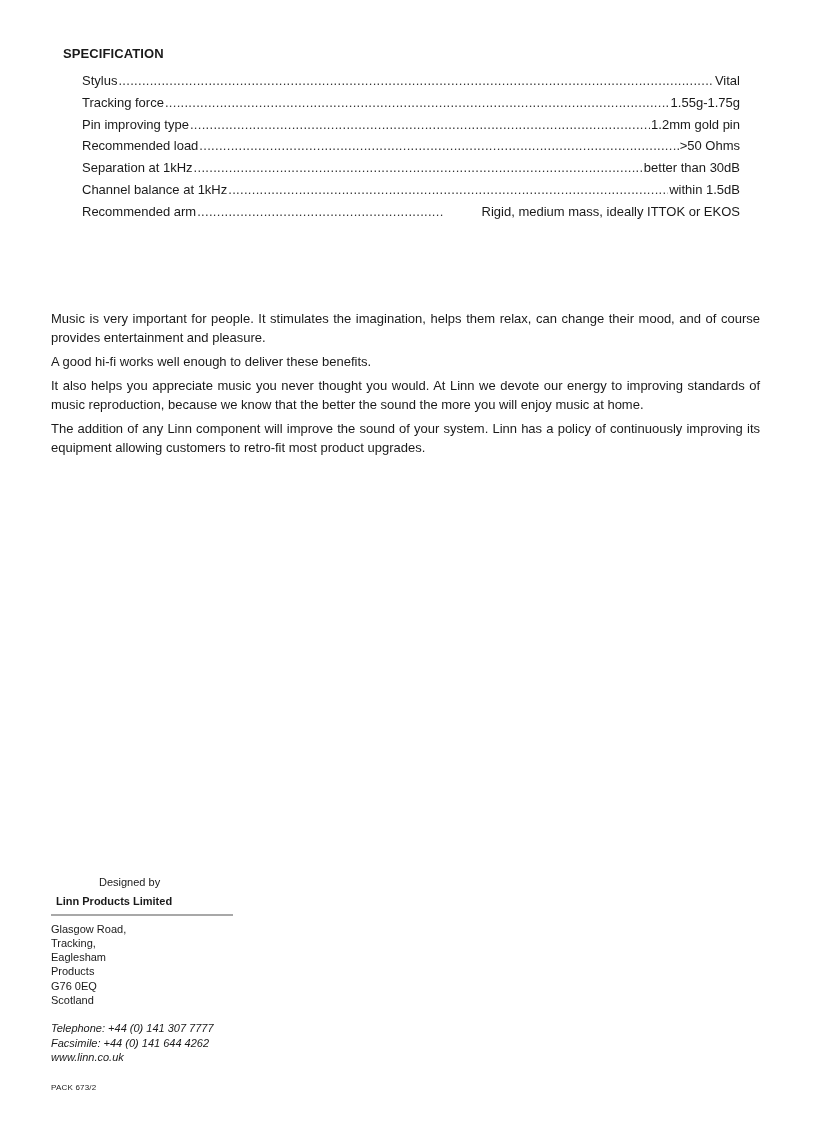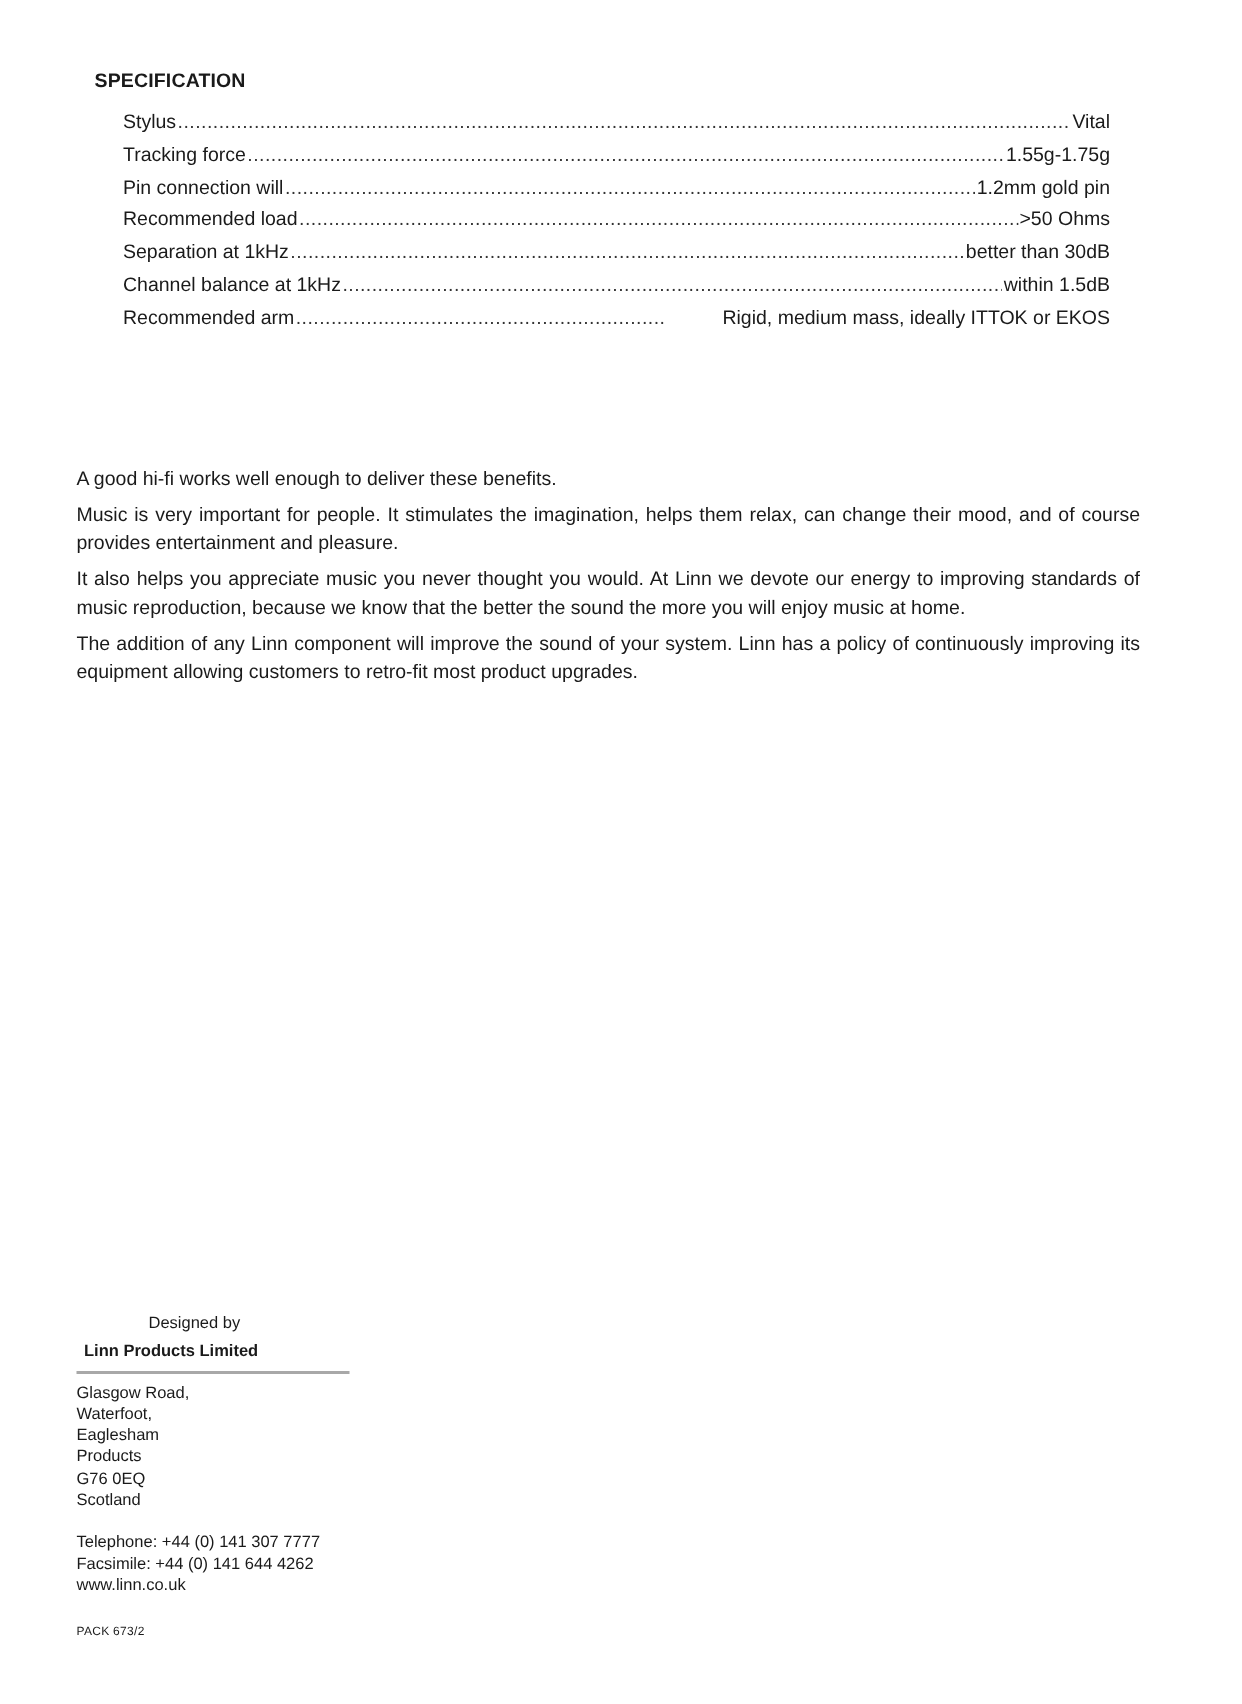--- a/index.html
+++ b/index.html
@@ -39,21 +39,21 @@
   .footer {
     position: absolute; left: 51px; top: 875px; width: 182px;
     font-size: 11px; line-height: 14.3px;
   }
   .designed-by { margin: 0; padding-left: 48px; }
   .company { margin: 5px; font-weight: bold; }
   .divider {
     height: 2px; background: #a8a8a8; border: none; margin: 4px 0 6px 0; width: 182px;
   }
   .address div, .contact div { margin: 0; }
-  .contact { margin-top: 14px; }
+  .contact { margin-top: 14px; font-style: italic; }
   .pack-code {
     position: absolute; left: 51px; top: 1083px;
     font-size: 8px; letter-spacing: 0.2px;
   }
 </style>
 </head>
 <body>
 
 <div>
   <div class="spec-title">SPECIFICATION</div>
@@ -62,21 +62,21 @@
       <span class="spec-label">Stylus</span>
       <span class="spec-dots"></span>
       <span class="spec-value">Vital</span>
     </div>
     <div class="spec-row">
       <span class="spec-label">Tracking force</span>
       <span class="spec-dots"></span>
       <span class="spec-value">1.55g-1.75g</span>
     </div>
     <div class="spec-row">
-      <span class="spec-label">Pin connection will</span>
+      <span class="spec-label">Pin improving type</span>
       <span class="spec-dots"></span>
       <span class="spec-value">1.2mm gold pin</span>
     </div>
     <div class="spec-row">
       <span class="spec-label">Recommended load</span>
       <span class="spec-dots"></span>
       <span class="spec-value">&gt;50 Ohms</span>
     </div>
     <div class="spec-row">
       <span class="spec-label">Separation at 1kHz</span>
@@ -90,33 +90,33 @@
     </div>
     <div class="spec-row arm">
       <span class="spec-label">Recommended arm</span>
       <span class="spec-dots"></span>
       <span class="spec-value">Rigid, medium mass, ideally ITTOK or EKOS</span>
     </div>
   </div>
 </div>
 
 <div class="body-text">
+  <p>Music is very important for people. It stimulates the imagination, helps them relax, can change their mood, and of course provides entertainment and pleasure.</p>
   <p>A good hi-fi works well enough to deliver these benefits.</p>
-  <p>Music is very important for people. It stimulates the imagination, helps them relax, can change their mood, and of course provides entertainment and pleasure.</p>
   <p>It also helps you appreciate music you never thought you would. At Linn we devote our energy to improving standards of music reproduction, because we know that the better the sound the more you will enjoy music at home.</p>
   <p>The addition of any Linn component will improve the sound of your system. Linn has a policy of continuously improving its equipment allowing customers to retro-fit most product upgrades.</p>
 </div>
 
 <div class="footer">
   <div class="designed-by">Designed by</div>
   <div class="company">Linn Products Limited</div>
   <div class="divider"></div>
   <div class="address">
     <div>Glasgow Road,</div>
-    <div>Waterfoot,</div>
+    <div>Tracking,</div>
     <div>Eaglesham</div>
     <div>Products</div>
     <div>G76 0EQ</div>
     <div>Scotland</div>
   </div>
   <div class="contact">
     <div>Telephone: +44 (0) 141 307 7777</div>
     <div>Facsimile: +44 (0) 141 644 4262</div>
     <div>www.linn.co.uk</div>
   </div>

